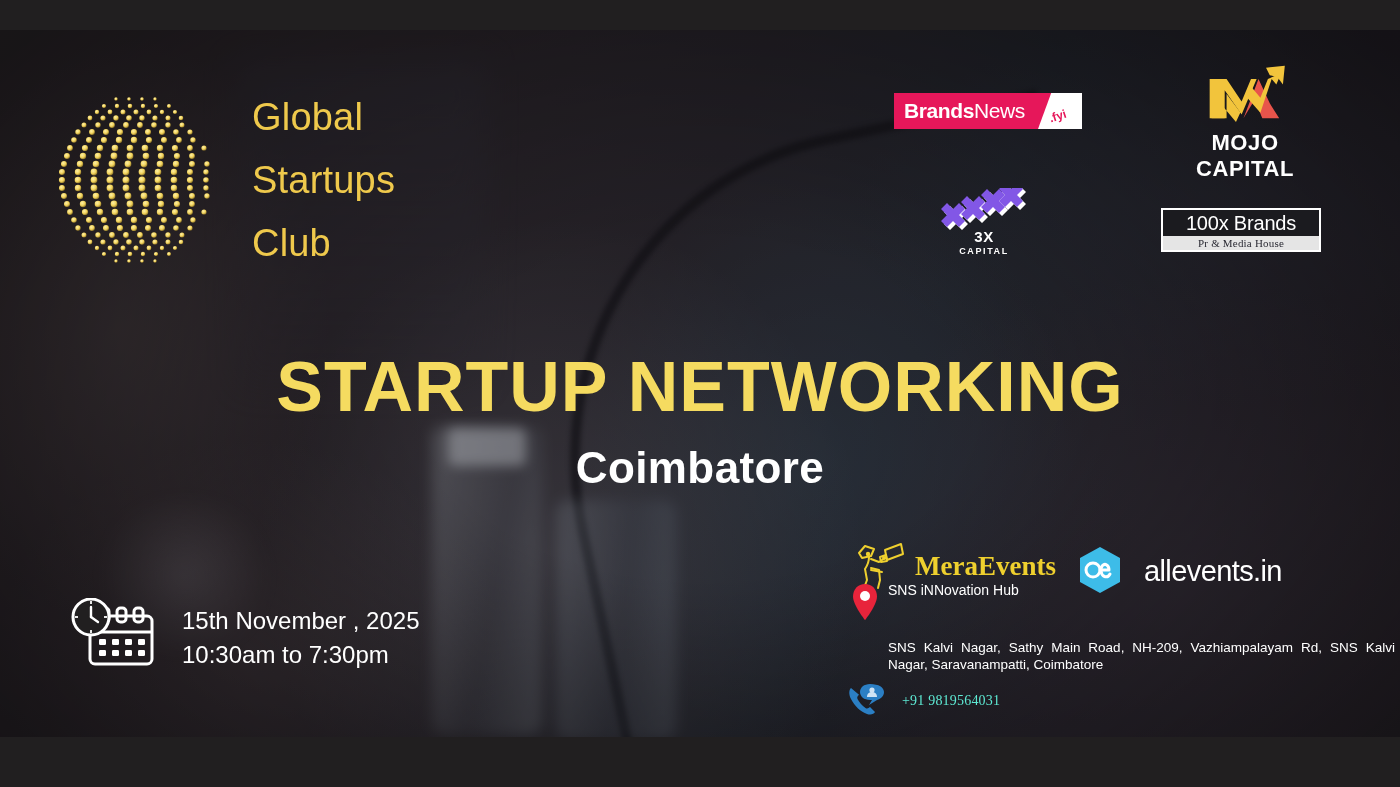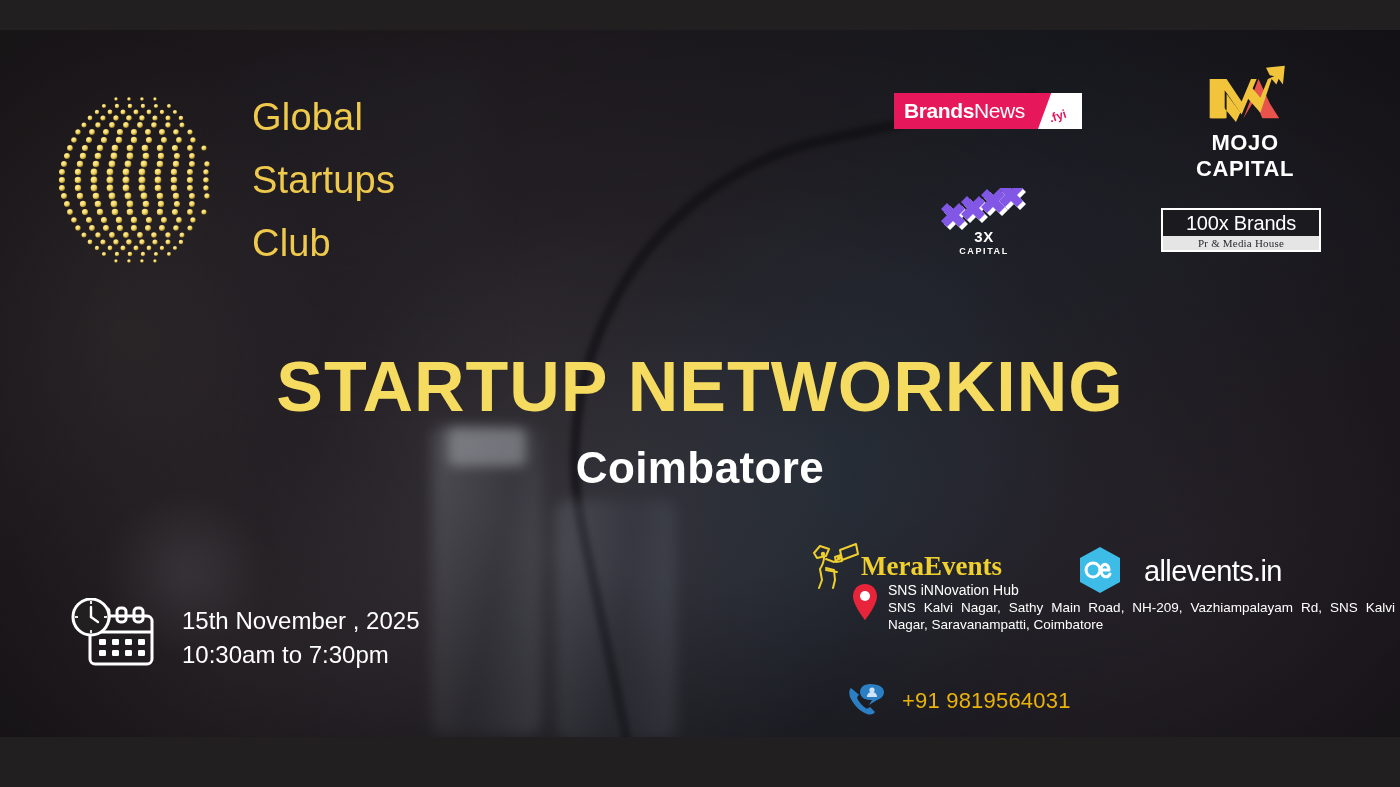--- a/index.html
+++ b/index.html
@@ -89,36 +89,36 @@
        color:#f5db60; font-size:70px; font-weight:700; letter-spacing:1px; line-height:1; }
   .subtitle{ position:absolute; left:0; right:0; top:446px; text-align:center;
        color:#ffffff; font-size:44px; font-weight:700; letter-spacing:.4px; line-height:1; }
 
   
   .when{ position:absolute; left:68px; top:596px; display:flex; align-items:center; gap:18px; }
   .when-icon{ width:96px; height:72px; position:relative; flex:0 0 auto; }
   .when-text{ color:#ffffff; font-size:24px; line-height:34px; font-weight:400; white-space:nowrap;margin-top:8px; }
 
   
-  .mera{ position:absolute; left:804px; top:540px; display:flex; align-items:center; gap:1px; }
+  .mera{ position:absolute; left:849px; top:540px; display:flex; align-items:center; gap:10px; }
   .mera-name{ color:#efd02e; font-size:27px; font-weight:700; font-family:"Liberation Serif", serif; }
   .allev{ position:absolute; left:1076px; top:545px; display:flex; align-items:center; gap:20px;text-align:center; }
   .allev-name{ color:#ffffff; font-size:29px; font-weight:400; letter-spacing:-.6px; }
 
   
   .venue{ position:absolute; left:850px; top:582px; display:flex; gap:8px; width:545px; }
   .venue-icon{ flex:0 0 auto; width:30px; }
   .venue-text{ color:#ffffff; font-size:13.5px; line-height:17px; }
   .venue-line1{ font-size:14px; }
-  .venue-line2{ text-align:justify; }
+  .venue-line2{ text-align:justify;margin-top:40px; }
 
   
   .phone{ position:absolute; left:846px; top:682px; display:flex; align-items:center; gap:14px; }
   .phone-icon{ width:42px; height:38px; flex:0 0 auto; }
-  .phone-text{ color:#eab308; font-size:22px; letter-spacing:.2px; }
+  .phone-text{ color:#5eead4; font-size:14px; letter-spacing:.2px;font-family:Liberation Serif, serif; }
 </style>
 </head>
 <body>
 
 <div class="poster">
 
   <div class="bg">
     <div class="bg-screen"></div>
     <div class="bg-cable"></div>
     <div class="bg-glow"></div>

